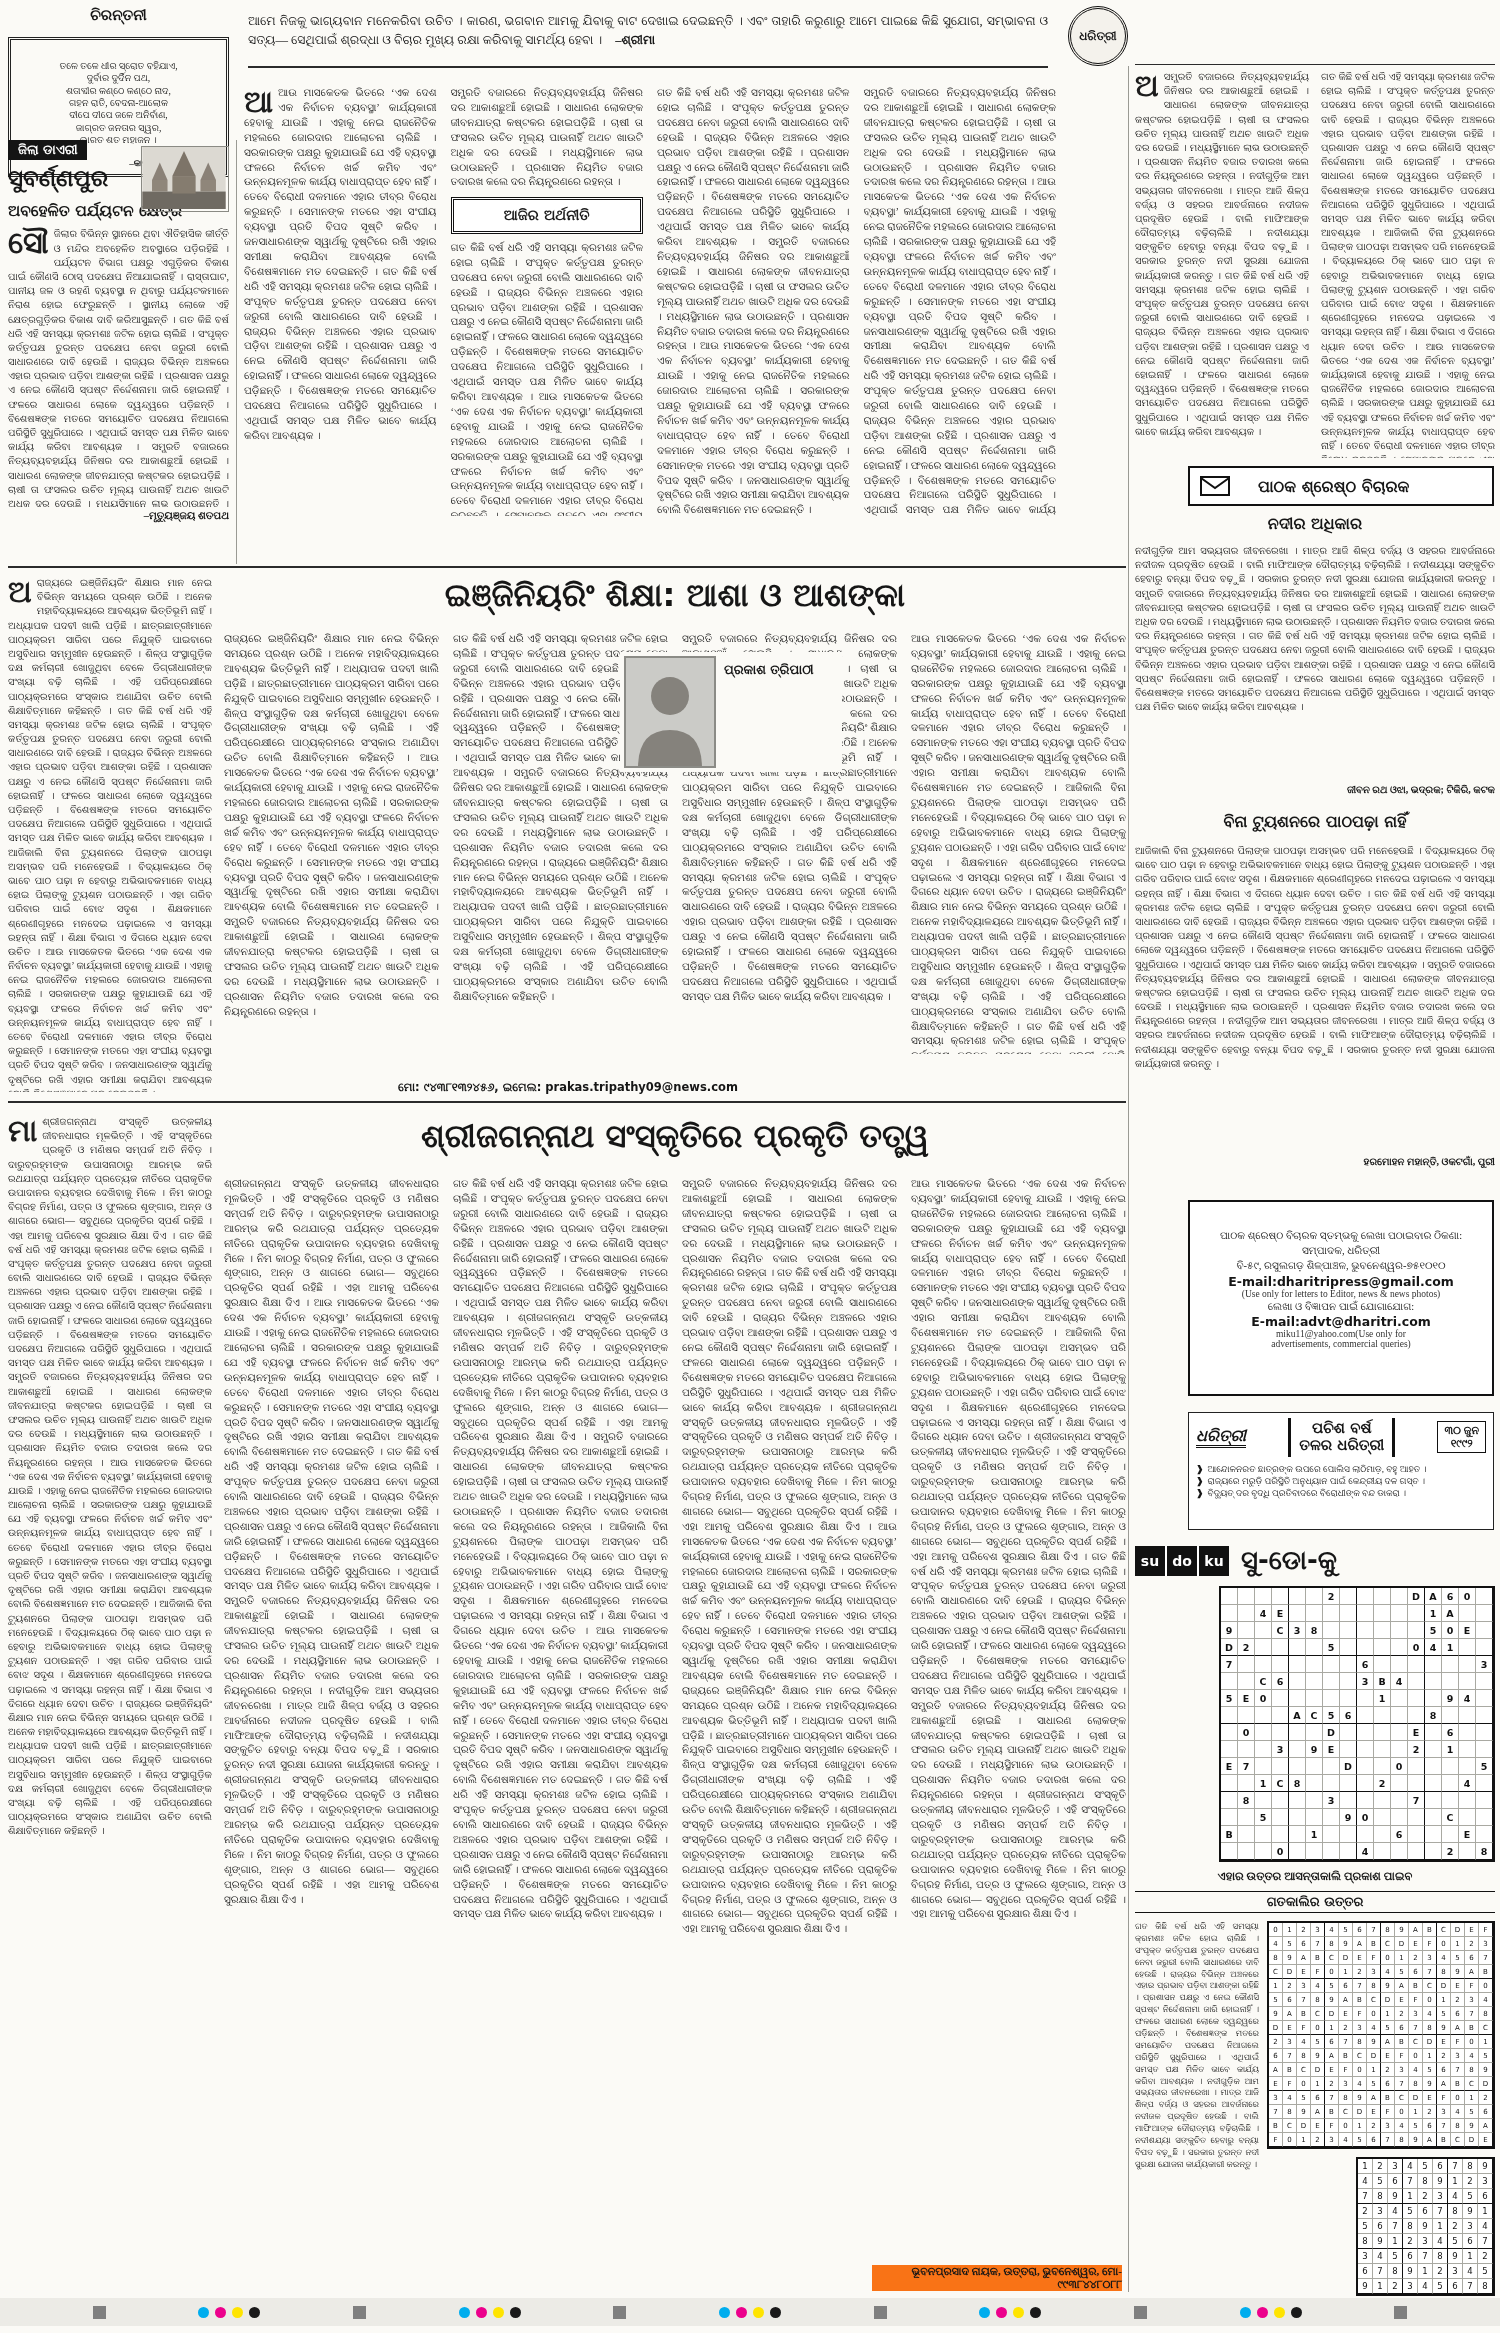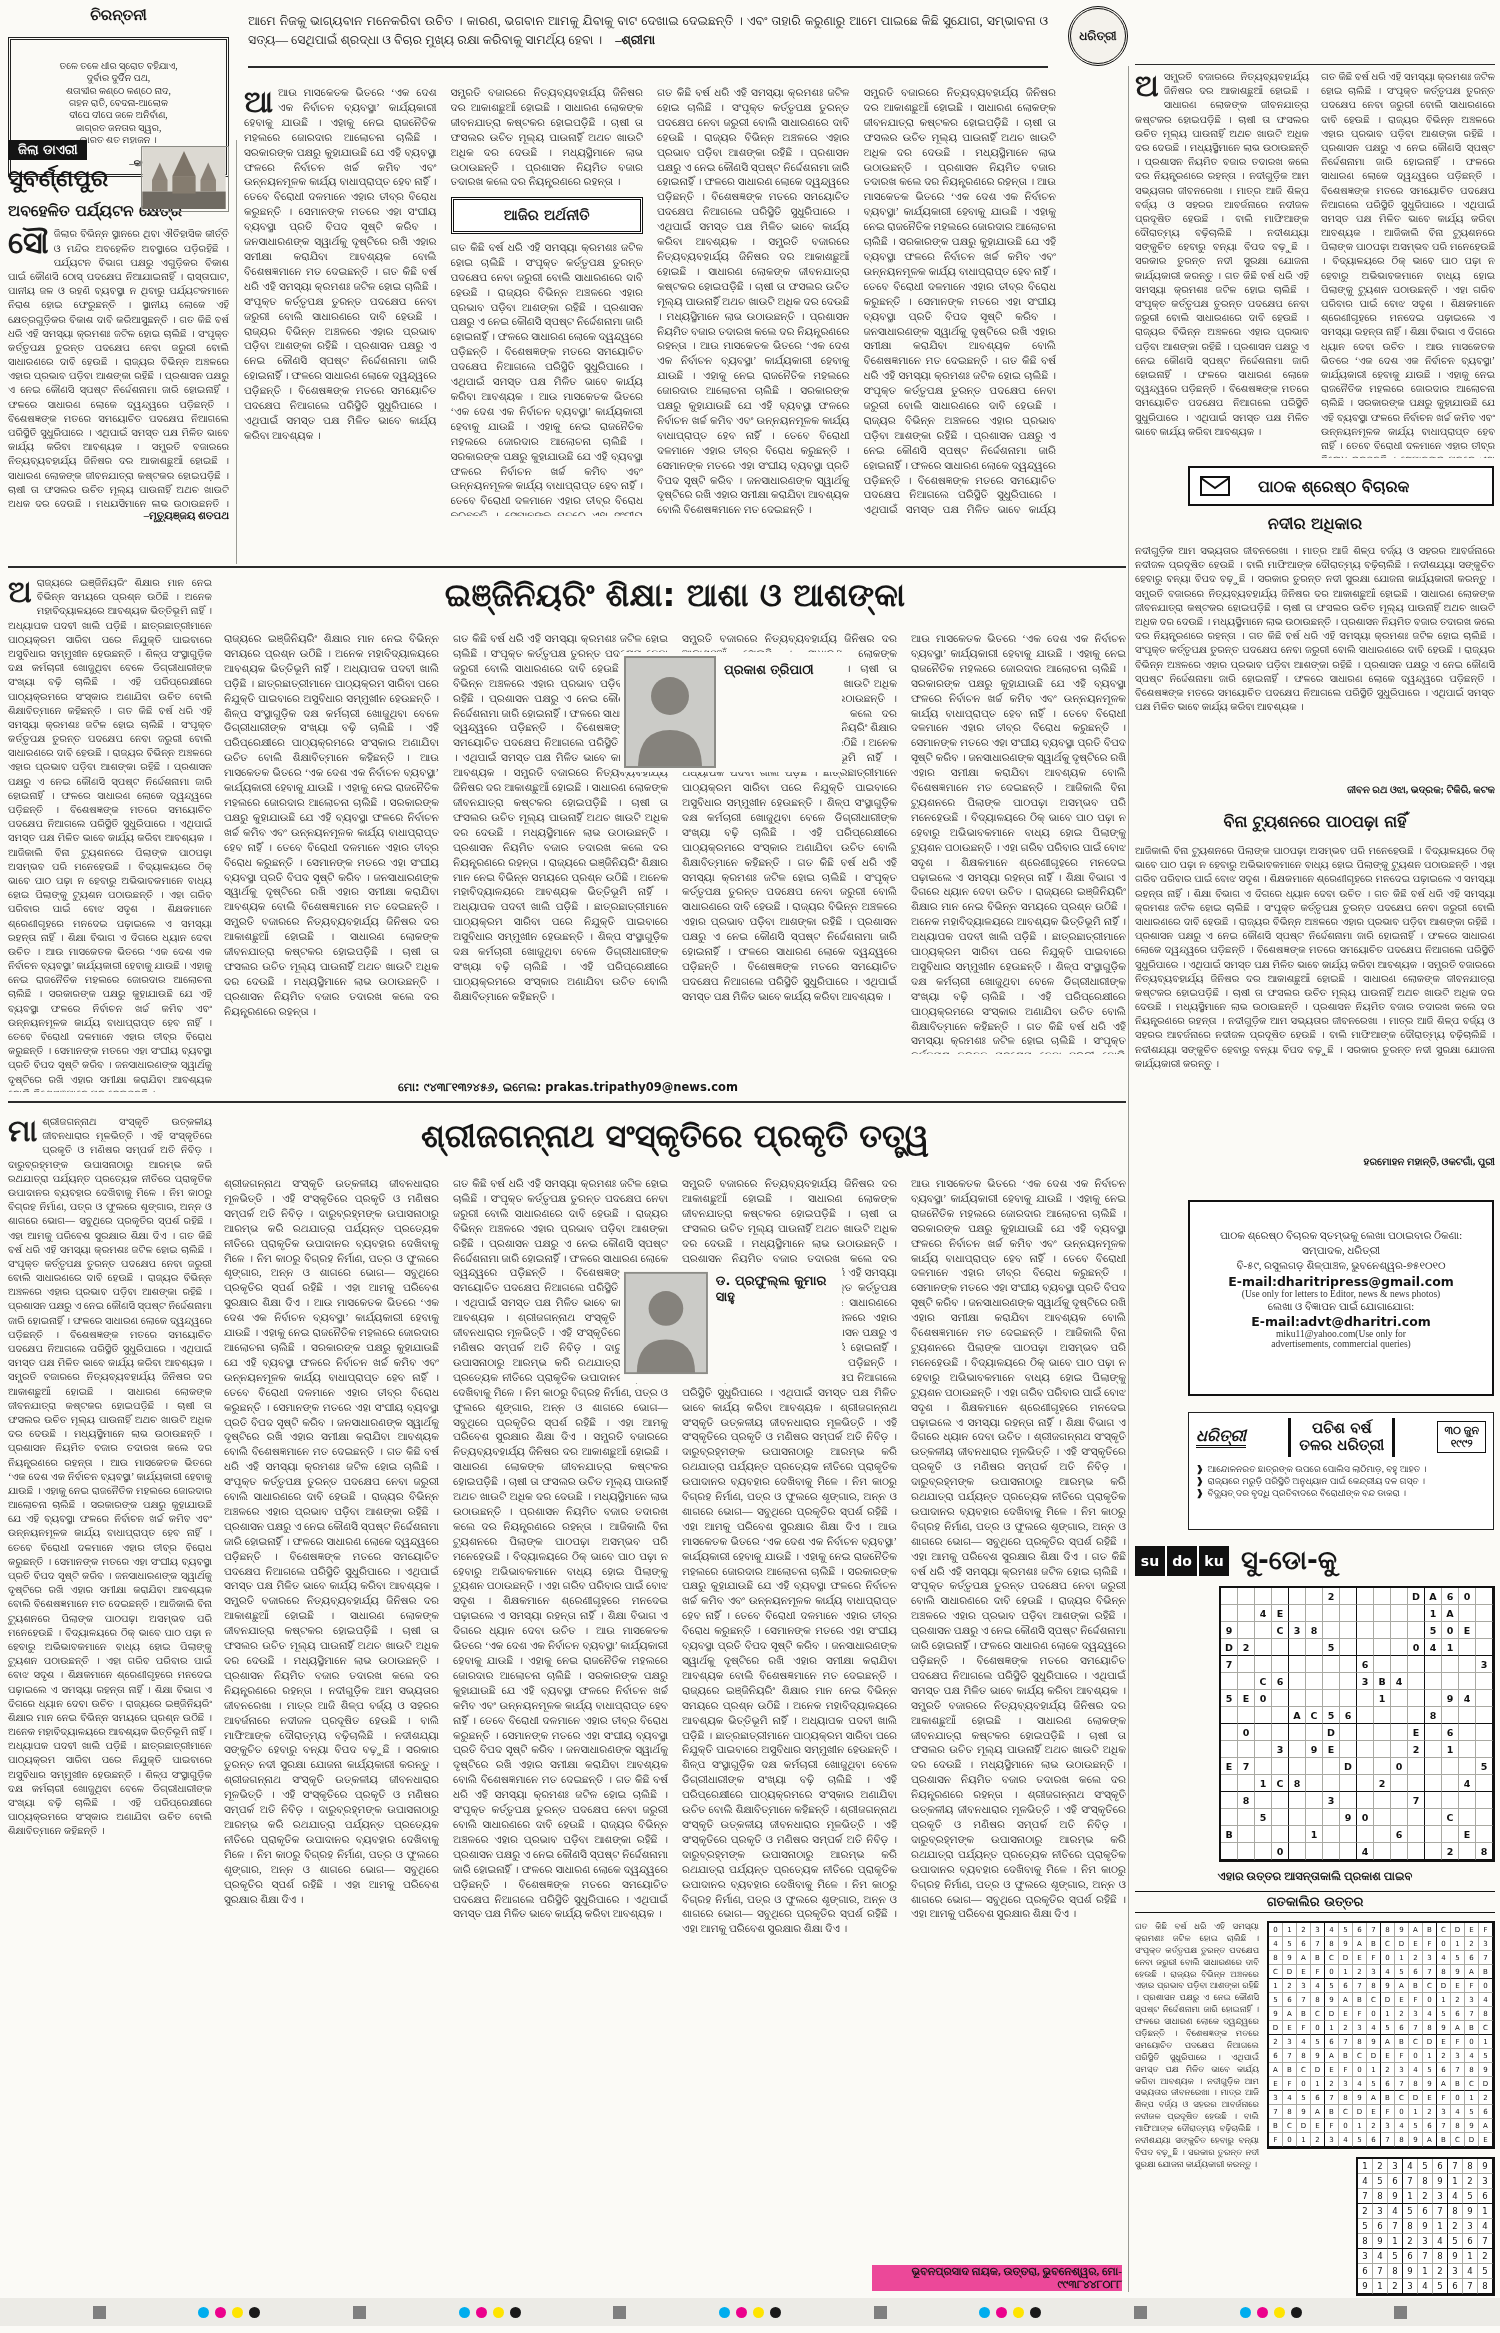--- a/index.html
+++ b/index.html
@@ -114,21 +114,21 @@
                font-size:11.5px;background:#fbfaf6;font-family:"DejaVu Sans",sans-serif;}
   
   .jag{position:absolute;left:8px;top:1105px;width:1118px;height:1190px;}
   .jag-left{position:absolute;left:0;top:10px;width:204px;height:1170px;font-size:10px;}
   .jag-head{position:absolute;left:216px;top:12px;width:902px;text-align:center;font-size:32px;font-weight:700;
             font-family:"DejaVu Sans",sans-serif;}
   .jag-cols{position:absolute;left:216px;top:72px;width:902px;height:1102px;display:flex;gap:14px;}
   .jag-col{flex:1;overflow:hidden;}
   .jag-photo{left:612px;top:158px;width:214px;}
   .jag-attr{position:absolute;right:4px;bottom:4px;width:250px;text-align:right;font-weight:700;font-size:11px;
-            background:#ec4899;}
+            background:#f97316;}
   
   .reg-strip{position:absolute;left:0;top:2298px;width:1500px;height:28px;background:#ecebe6;
              display:flex;align-items:center;justify-content:space-evenly;}
   .reg-square{width:13px;height:13px;display:inline-block;}
   .reg-group{display:inline-flex;gap:6px;align-items:center;}
   .reg-dot{width:11px;height:11px;border-radius:50%;display:inline-block;}
 </style>
 </head>
 <body>
 
@@ -1037,29 +1037,20 @@
         <span class="frag">ଶ୍ରୀଜଗନ୍ନାଥ ସଂସ୍କୃତି ଉତ୍କଳୀୟ ଜୀବନଧାରାର ମୂଳଭିତ୍ତି । ଏହି ସଂସ୍କୃତିରେ ପ୍ରକୃତି ଓ ମଣିଷର ସମ୍ପର୍କ ଅତି ନିବିଡ଼ । ଦାରୁବ୍ରହ୍ମଙ୍କ ଉପାସନାଠାରୁ ଆରମ୍ଭ କରି ରଥଯାତ୍ରା ପର୍ଯ୍ୟନ୍ତ ପ୍ରତ୍ୟେକ ନୀତିରେ ପ୍ରାକୃତିକ ଉପାଦାନର ବ୍ୟବହାର ଦେଖିବାକୁ ମିଳେ । ନିମ କାଠରୁ ବିଗ୍ରହ ନିର୍ମାଣ, ପତ୍ର ଓ ଫୁଲରେ ଶୃଙ୍ଗାର, ଅନ୍ନ ଓ ଶାଗରେ ଭୋଗ— ସବୁଥିରେ ପ୍ରକୃତିର ସ୍ପର୍ଶ ରହିଛି । ଏହା ଆମକୁ ପରିବେଶ ସୁରକ୍ଷାର ଶିକ୍ଷା ଦିଏ ।</span>
       </div>
       <div class="jag-col body-text">
         <span class="frag">ଆଉ ମାସକେତକ ଭିତରେ ‘ଏକ ଦେଶ ଏକ ନିର୍ବାଚନ ବ୍ୟବସ୍ଥା’ କାର୍ଯ୍ୟକାରୀ ହେବାକୁ ଯାଉଛି । ଏହାକୁ ନେଇ ରାଜନୈତିକ ମହଲରେ ଜୋରଦାର ଆଲୋଚନା ଚାଲିଛି । ସରକାରଙ୍କ ପକ୍ଷରୁ କୁହାଯାଉଛି ଯେ ଏହି ବ୍ୟବସ୍ଥା ଫଳରେ ନିର୍ବାଚନ ଖର୍ଚ୍ଚ କମିବ ଏବଂ ଉନ୍ନୟନମୂଳକ କାର୍ଯ୍ୟ ବାଧାପ୍ରାପ୍ତ ହେବ ନାହିଁ । ତେବେ ବିରୋଧୀ ଦଳମାନେ ଏହାର ତୀବ୍ର ବିରୋଧ କରୁଛନ୍ତି । ସେମାନଙ୍କ ମତରେ ଏହା ସଂଘୀୟ ବ୍ୟବସ୍ଥା ପ୍ରତି ବିପଦ ସୃଷ୍ଟି କରିବ । ଜନସାଧାରଣଙ୍କ ସ୍ୱାର୍ଥକୁ ଦୃଷ୍ଟିରେ ରଖି ଏହାର ସମୀକ୍ଷା କରାଯିବା ଆବଶ୍ୟକ ବୋଲି ବିଶେଷଜ୍ଞମାନେ ମତ ଦେଇଛନ୍ତି ।</span>
         <span class="frag">ଆଜିକାଲି ବିନା ଟ୍ୟୁଶନରେ ପିଲାଙ୍କ ପାଠପଢ଼ା ଅସମ୍ଭବ ପରି ମନେହେଉଛି । ବିଦ୍ୟାଳୟରେ ଠିକ୍ ଭାବେ ପାଠ ପଢ଼ା ନ ହେବାରୁ ଅଭିଭାବକମାନେ ବାଧ୍ୟ ହୋଇ ପିଲାଙ୍କୁ ଟ୍ୟୁଶନ ପଠାଉଛନ୍ତି । ଏହା ଗରିବ ପରିବାର ପାଇଁ ବୋଝ ସଦୃଶ । ଶିକ୍ଷକମାନେ ଶ୍ରେଣୀଗୃହରେ ମନଦେଇ ପଢ଼ାଇଲେ ଏ ସମସ୍ୟା ରହନ୍ତା ନାହିଁ । ଶିକ୍ଷା ବିଭାଗ ଏ ଦିଗରେ ଧ୍ୟାନ ଦେବା ଉଚିତ ।</span>
         <span class="frag">ଶ୍ରୀଜଗନ୍ନାଥ ସଂସ୍କୃତି ଉତ୍କଳୀୟ ଜୀବନଧାରାର ମୂଳଭିତ୍ତି । ଏହି ସଂସ୍କୃତିରେ ପ୍ରକୃତି ଓ ମଣିଷର ସମ୍ପର୍କ ଅତି ନିବିଡ଼ । ଦାରୁବ୍ରହ୍ମଙ୍କ ଉପାସନାଠାରୁ ଆରମ୍ଭ କରି ରଥଯାତ୍ରା ପର୍ଯ୍ୟନ୍ତ ପ୍ରତ୍ୟେକ ନୀତିରେ ପ୍ରାକୃତିକ ଉପାଦାନର ବ୍ୟବହାର ଦେଖିବାକୁ ମିଳେ । ନିମ କାଠରୁ ବିଗ୍ରହ ନିର୍ମାଣ, ପତ୍ର ଓ ଫୁଲରେ ଶୃଙ୍ଗାର, ଅନ୍ନ ଓ ଶାଗରେ ଭୋଗ— ସବୁଥିରେ ପ୍ରକୃତିର ସ୍ପର୍ଶ ରହିଛି । ଏହା ଆମକୁ ପରିବେଶ ସୁରକ୍ଷାର ଶିକ୍ଷା ଦିଏ ।</span>
         <span class="frag">ଗତ କିଛି ବର୍ଷ ଧରି ଏହି ସମସ୍ୟା କ୍ରମଶଃ ଜଟିଳ ହୋଇ ଚାଲିଛି । ସଂପୃକ୍ତ କର୍ତ୍ତୃପକ୍ଷ ତୁରନ୍ତ ପଦକ୍ଷେପ ନେବା ଜରୁରୀ ବୋଲି ସାଧାରଣରେ ଦାବି ହେଉଛି । ରାଜ୍ୟର ବିଭିନ୍ନ ଅଞ୍ଚଳରେ ଏହାର ପ୍ରଭାବ ପଡ଼ିବା ଆଶଙ୍କା ରହିଛି । ପ୍ରଶାସନ ପକ୍ଷରୁ ଏ ନେଇ କୌଣସି ସ୍ପଷ୍ଟ ନିର୍ଦ୍ଦେଶନାମା ଜାରି ହୋଇନାହିଁ । ଫଳରେ ସାଧାରଣ ଲୋକେ ଦ୍ୱନ୍ଦ୍ୱରେ ପଡ଼ିଛନ୍ତି । ବିଶେଷଜ୍ଞଙ୍କ ମତରେ ସମୟୋଚିତ ପଦକ୍ଷେପ ନିଆଗଲେ ପରିସ୍ଥିତି ସୁଧୁରିପାରେ । ଏଥିପାଇଁ ସମସ୍ତ ପକ୍ଷ ମିଳିତ ଭାବେ କାର୍ଯ୍ୟ କରିବା ଆବଶ୍ୟକ ।</span>
         <span class="frag">ସମ୍ପ୍ରତି ବଜାରରେ ନିତ୍ୟବ୍ୟବହାର୍ଯ୍ୟ ଜିନିଷର ଦର ଆକାଶଛୁଆଁ ହୋଇଛି । ସାଧାରଣ ଲୋକଙ୍କ ଜୀବନଯାତ୍ରା କଷ୍ଟକର ହୋଇପଡ଼ିଛି । ଚାଷୀ ତା ଫସଲର ଉଚିତ ମୂଲ୍ୟ ପାଉନାହିଁ ଅଥଚ ଖାଉଟି ଅଧିକ ଦର ଦେଉଛି । ମଧ୍ୟସ୍ଥିମାନେ ଲାଭ ଉଠାଉଛନ୍ତି । ପ୍ରଶାସନ ନିୟମିତ ବଜାର ତଦାରଖ କଲେ ଦର ନିୟନ୍ତ୍ରଣରେ ରହନ୍ତା ।</span>
         <span class="frag">ଶ୍ରୀଜଗନ୍ନାଥ ସଂସ୍କୃତି ଉତ୍କଳୀୟ ଜୀବନଧାରାର ମୂଳଭିତ୍ତି । ଏହି ସଂସ୍କୃତିରେ ପ୍ରକୃତି ଓ ମଣିଷର ସମ୍ପର୍କ ଅତି ନିବିଡ଼ । ଦାରୁବ୍ରହ୍ମଙ୍କ ଉପାସନାଠାରୁ ଆରମ୍ଭ କରି ରଥଯାତ୍ରା ପର୍ଯ୍ୟନ୍ତ ପ୍ରତ୍ୟେକ ନୀତିରେ ପ୍ରାକୃତିକ ଉପାଦାନର ବ୍ୟବହାର ଦେଖିବାକୁ ମିଳେ । ନିମ କାଠରୁ ବିଗ୍ରହ ନିର୍ମାଣ, ପତ୍ର ଓ ଫୁଲରେ ଶୃଙ୍ଗାର, ଅନ୍ନ ଓ ଶାଗରେ ଭୋଗ— ସବୁଥିରେ ପ୍ରକୃତିର ସ୍ପର୍ଶ ରହିଛି । ଏହା ଆମକୁ ପରିବେଶ ସୁରକ୍ଷାର ଶିକ୍ଷା ଦିଏ ।</span>
       </div>
-    </div>
-    <div class="photo-card jag-photo">
-      <svg width="92" height="112" viewBox="0 0 92 112">
-        <rect width="92" height="112" fill="#cbcbc7"></rect>
-        <circle cx="46" cy="40" r="19" fill="#85827c"></circle>
-        <path d="M14,112 Q14,74 46,74 Q78,74 78,112 Z" fill="#85827c"></path>
-        <rect x="1" y="1" width="90" height="110" fill="none" stroke="#8b8b86" stroke-width="2"></rect>
-      </svg>
-      <div class="author-name">ଡ. ପ୍ରଫୁଲ୍ଲ କୁମାର ସାହୁ</div>
     </div>
     <div class="jag-attr">ଭୂବନପ୍ରସାଦ ନାୟକ, ଉତ୍ତରା, ଭୁବନେଶ୍ୱର, ମୋ- ୯୯୩୮୪୪୮୦୮୮</div>
   </div>
 
   <div class="reg-strip">
       <span class="reg-square" style="background: rgb(127, 127, 127);"></span>
       <span class="reg-group">
         <span class="reg-dot" style="background: rgb(0, 173, 238);"></span>
         <span class="reg-dot" style="background: rgb(236, 0, 140);"></span>
         <span class="reg-dot" style="background: rgb(255, 228, 0);"></span>

